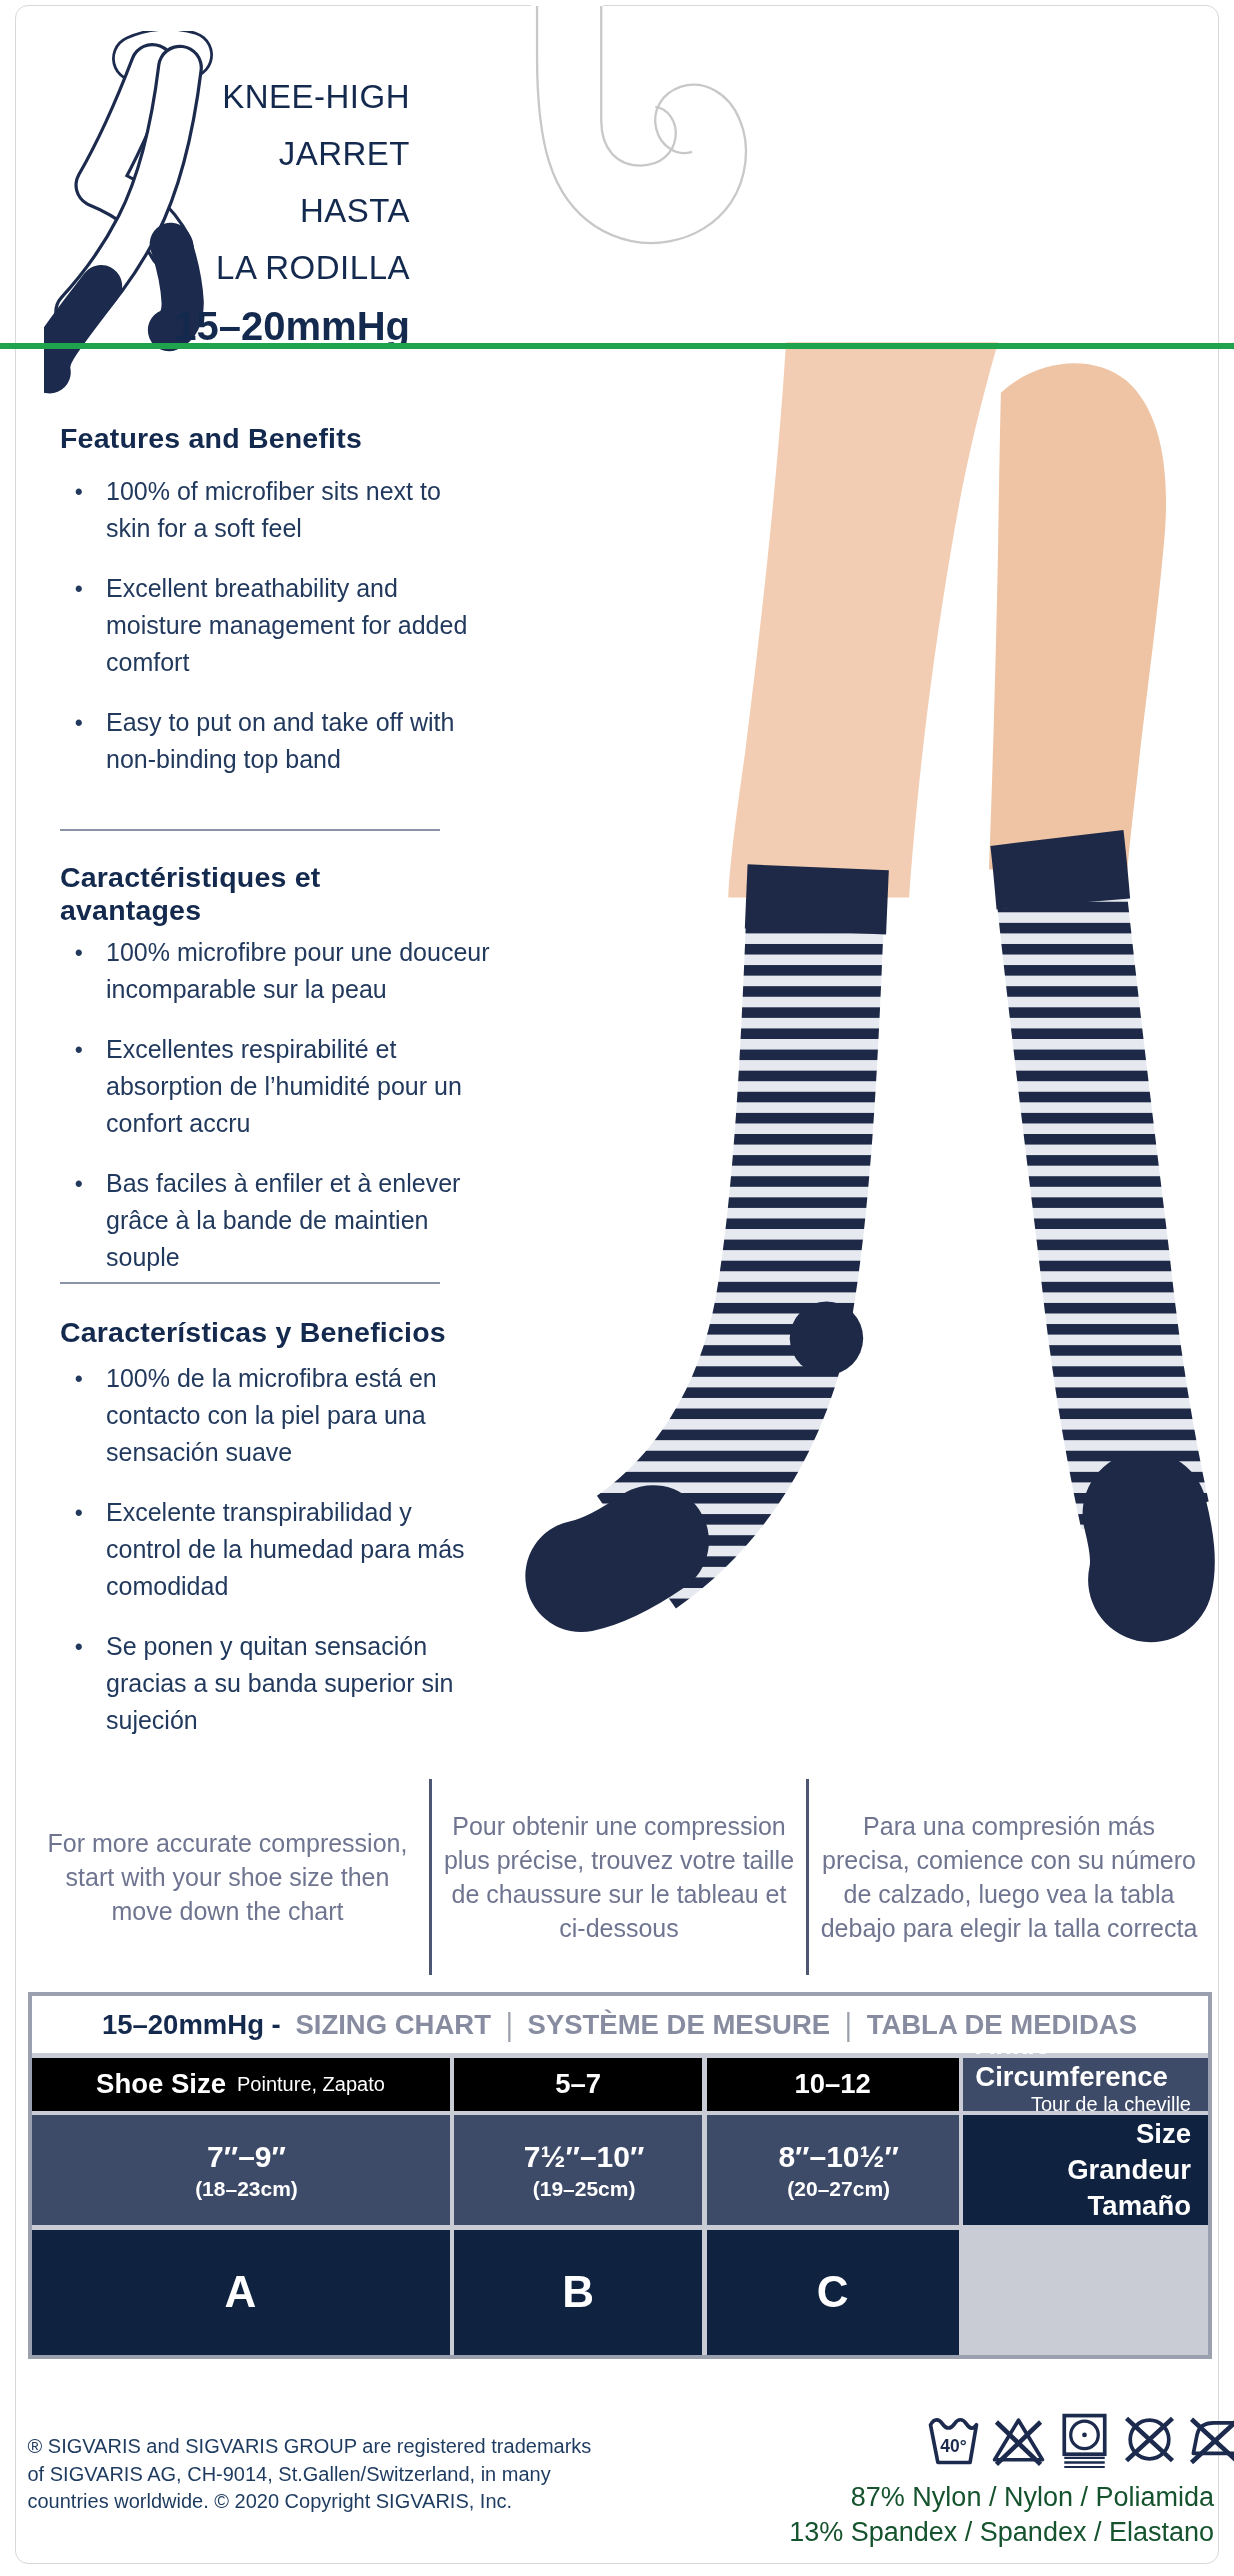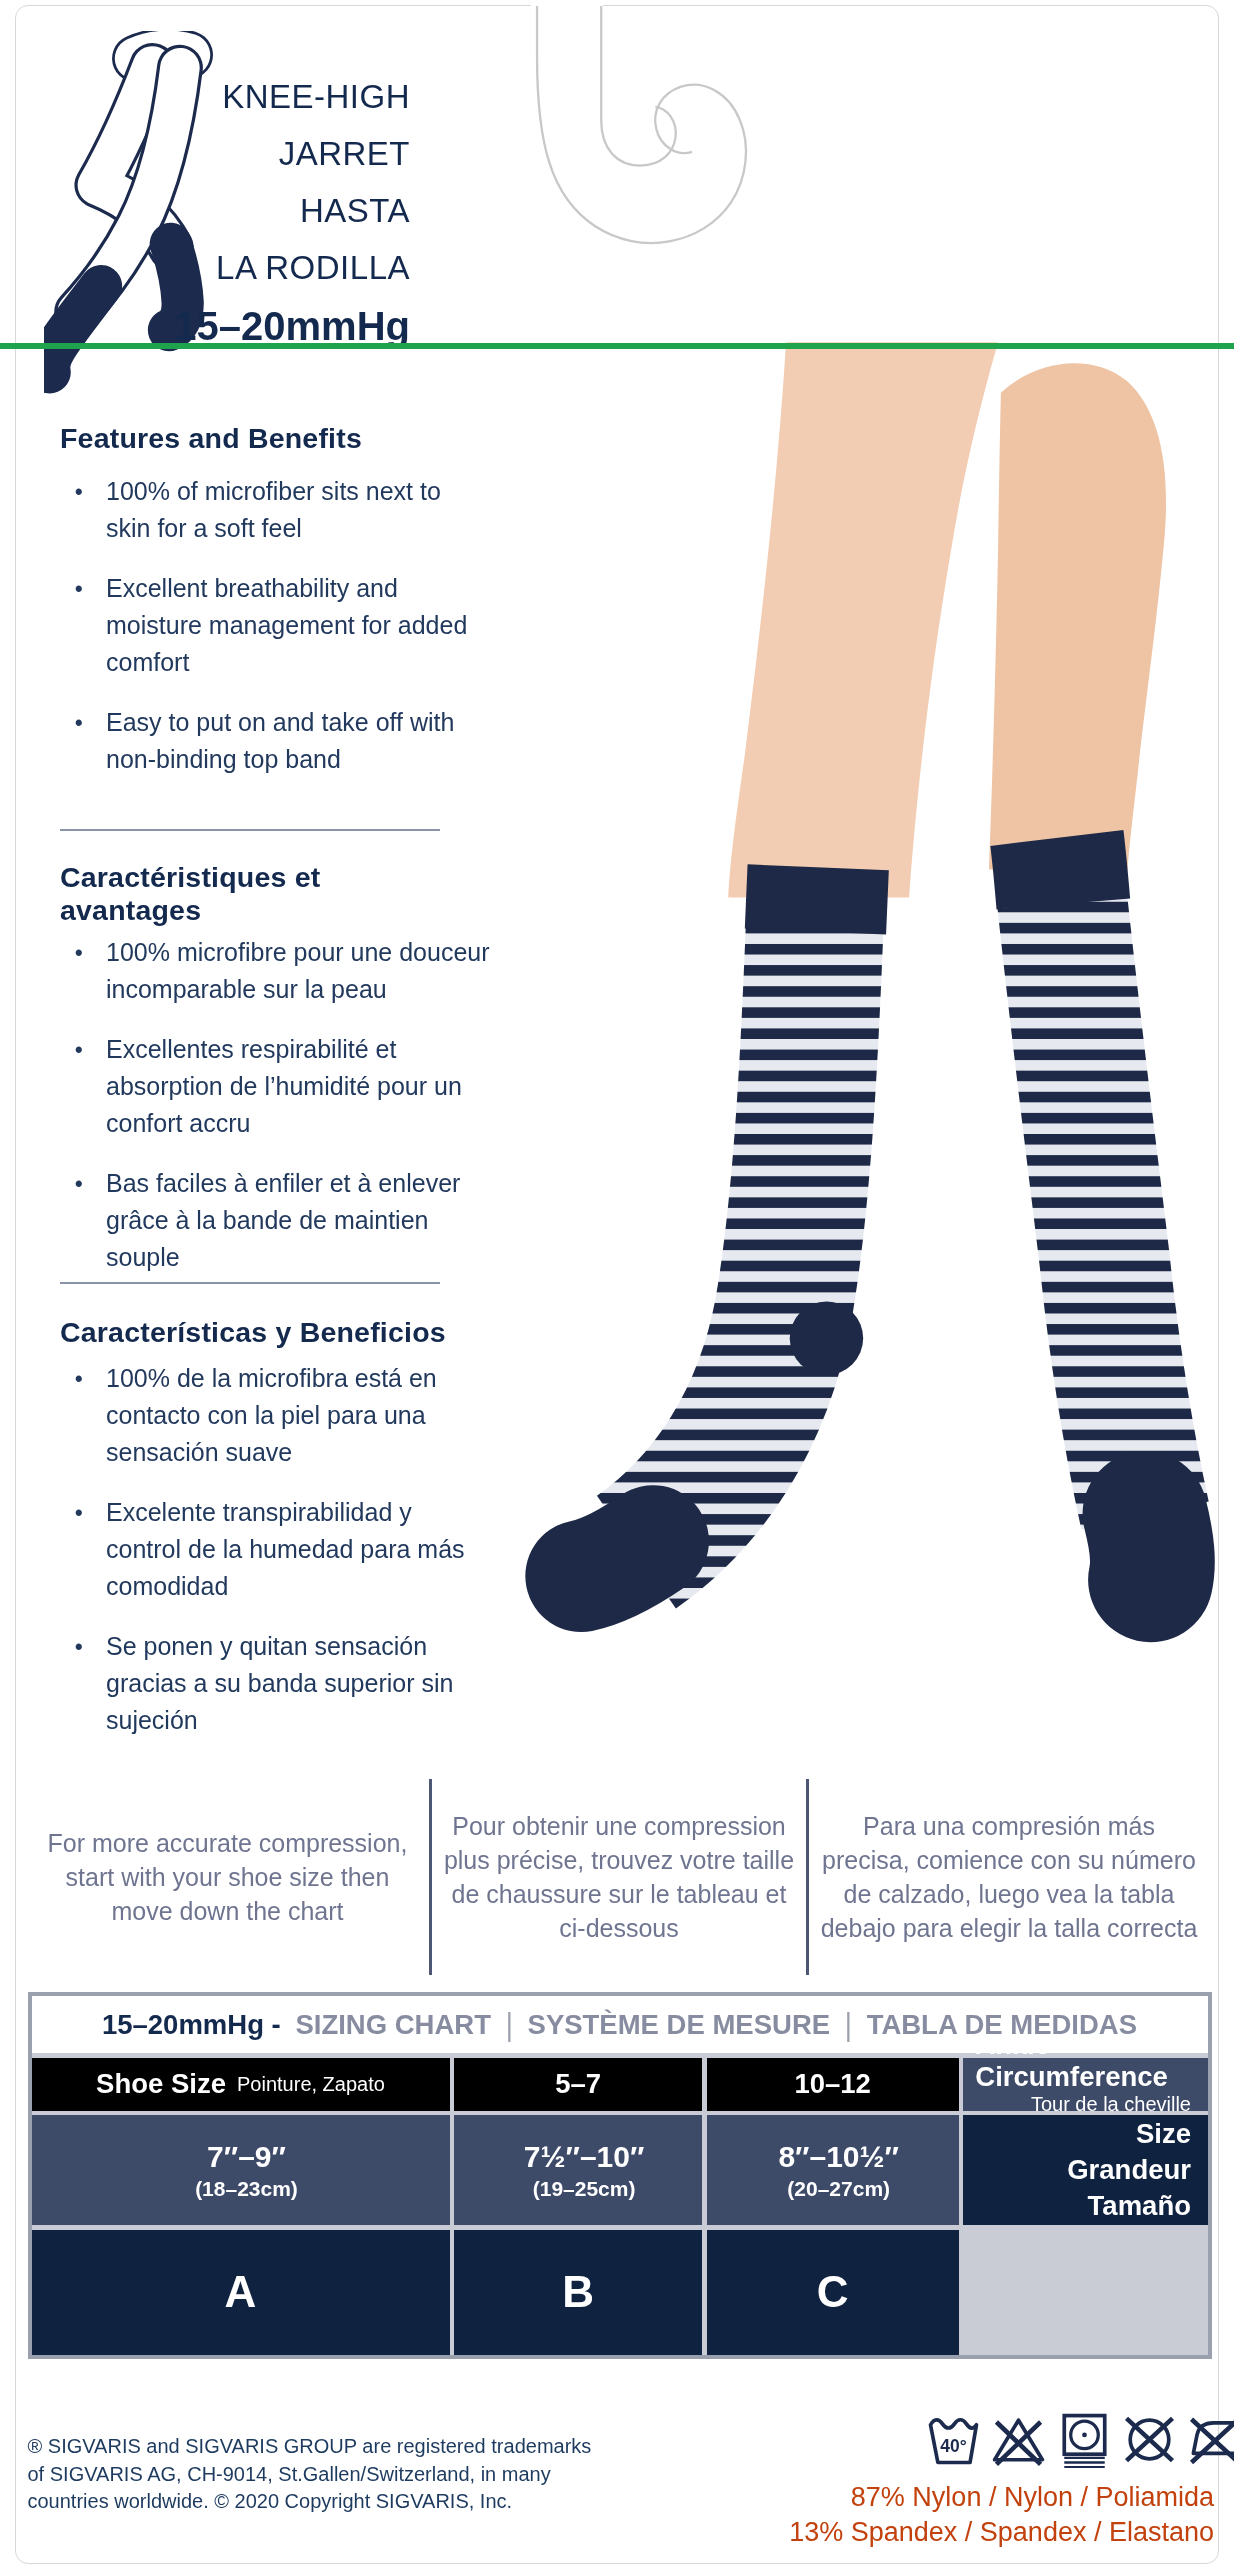--- a/index.html
+++ b/index.html
@@ -42,21 +42,21 @@
   .val{font-size:27.5px;font-weight:bold;}
   .stack{flex-direction:column;}
   .right-stack{align-items:flex-end;justify-content:center;padding-right:16.5px;}
   .in-val{font-size:30px;font-weight:bold;line-height:37px;}
   .cm-val{font-size:21px;font-weight:bold;line-height:27.5px;}
   .size-lbl{font-size:27.5px;font-weight:bold;line-height:36px;}
   .size-val{font-size:44px;font-weight:bold;}
 
   .trademark{position:absolute;left:27.5px;top:2433px;font-size:20px;line-height:27.5px;color:#1d3a5f;z-index:5;}
   .care-icons{position:absolute;left:925px;top:2411px;display:flex;gap:8.3px;z-index:5;}
-  .fiber{position:absolute;right:21px;text-align:right;font-size:27px;color:#c2410c;z-index:5;white-space:nowrap;}
+  .fiber{position:absolute;right:21px;text-align:right;font-size:27px;color:#14532d;z-index:5;white-space:nowrap;}
   .fiber1{top:2482px;} .fiber2{top:2517px;}
   .care-icons svg{display:block;}
 </style>
 </head>
 <body>
 
 <div class="page">
   <div class="card"></div>
   <div class="slot-cover"></div>
 

